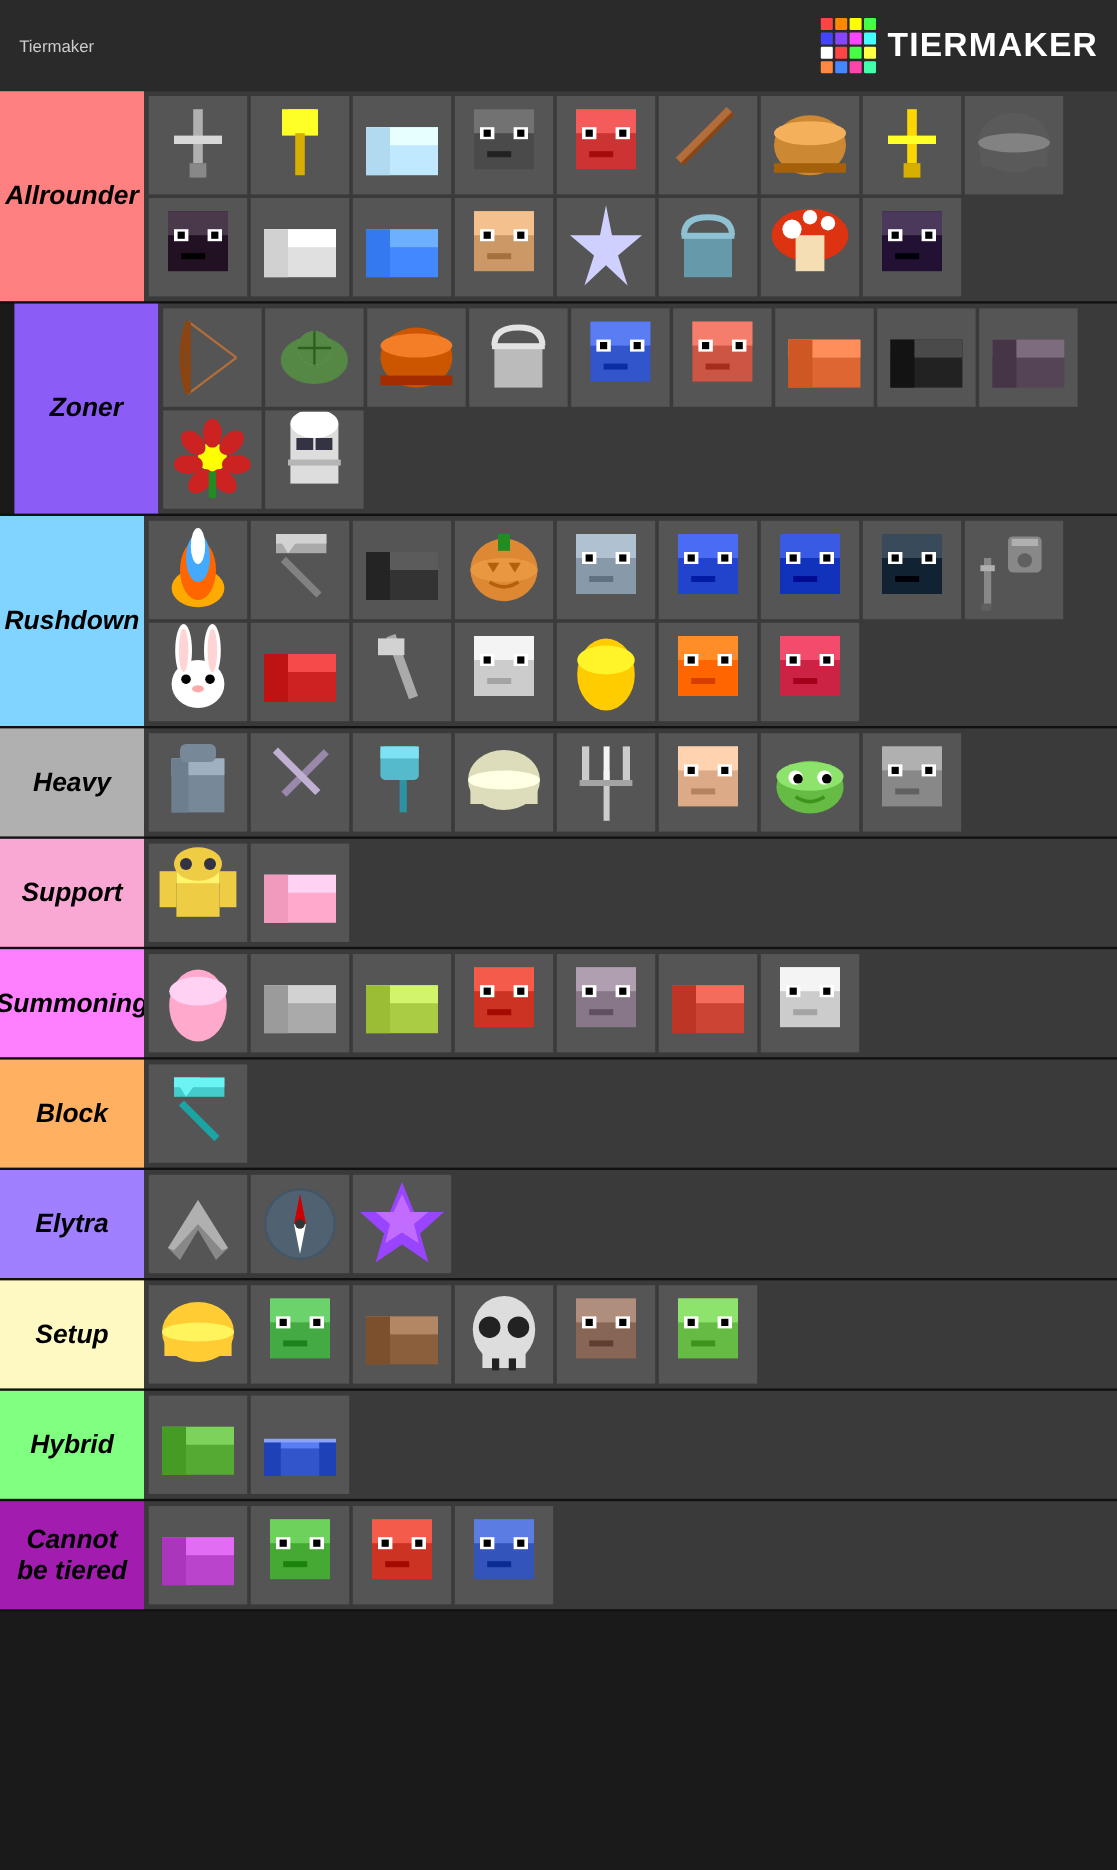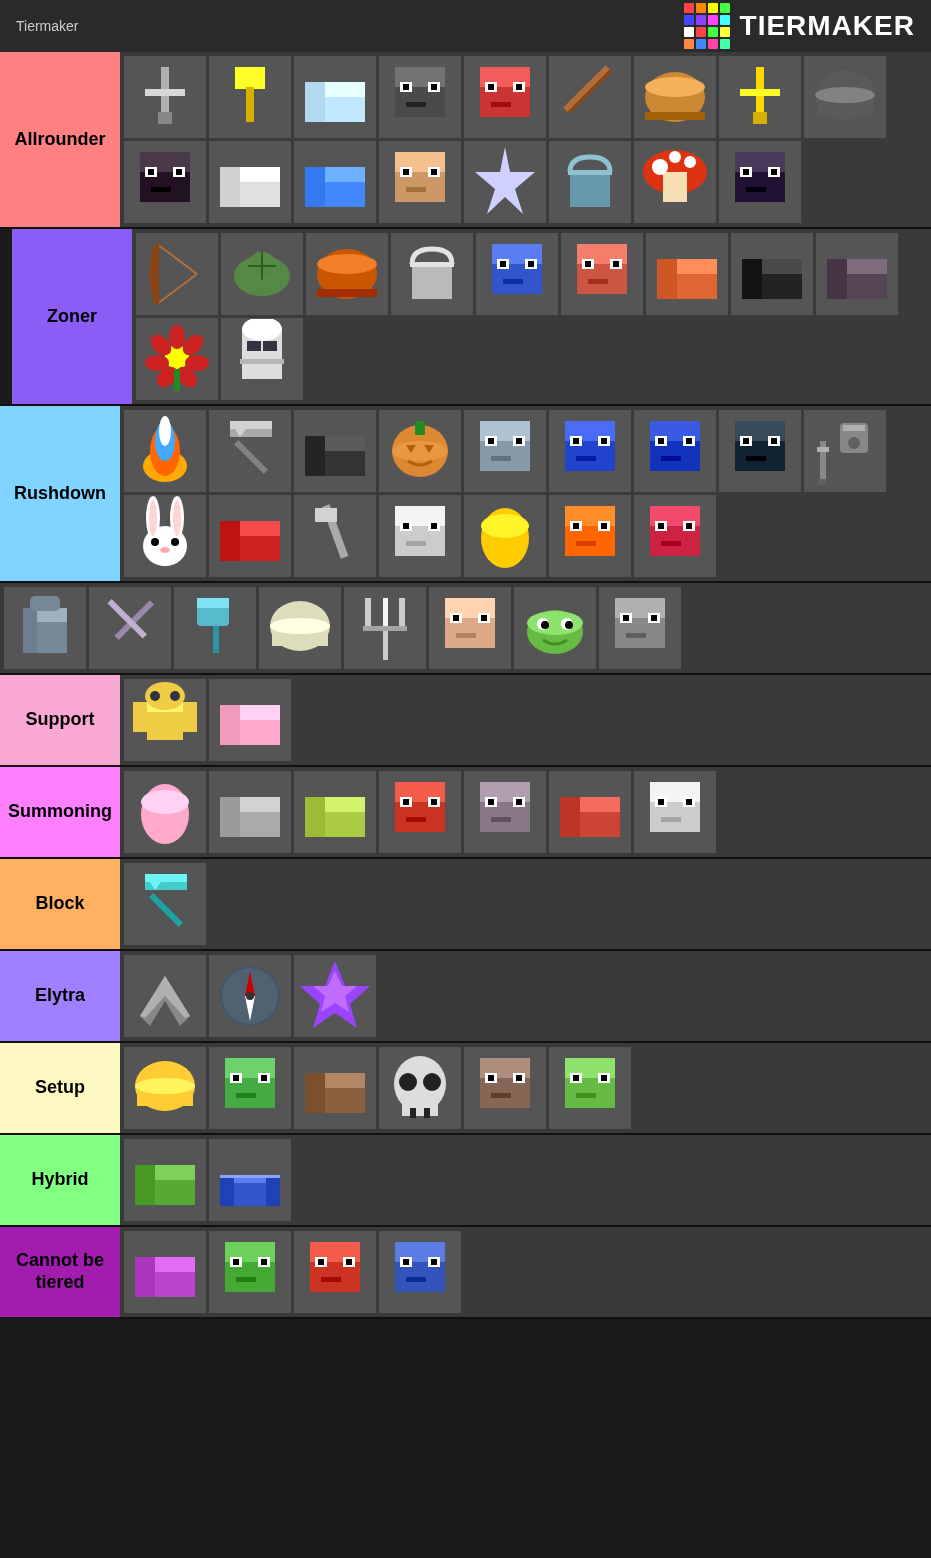--- a/index.html
+++ b/index.html
@@ -8,21 +8,21 @@
       font-family: Arial, sans-serif;
       width: 931px;
     }
 
     .tiermaker-header {
       background: #2a2a2a;
       display: flex;
       align-items: center;
       justify-content: space-between;
       padding: 8px 16px;
-      height: 52px;
+      height: 76px;
     }
 
     .tiermaker-title-left {
       color: #ccc;
       font-size: 14px;
     }
 
     .tiermaker-logo {
       display: flex;
       align-items: center;
@@ -54,26 +54,27 @@
       min-height: 85px;
       border-bottom: 2px solid #111;
     }
 
     .tier-label {
       width: 120px;
       min-width: 120px;
       display: flex;
       align-items: center;
       justify-content: center;
-      font-size: 18px;
+      font-size: 22px;
       font-weight: bold;
       color: black;
       text-align: center;
       padding: 8px;
       line-height: 1.2;
+      font-style: italic;
     }
 
     .tier-items {
       flex: 1;
       background: #3a3a3a;
       display: flex;
       flex-wrap: wrap;
       align-content: flex-start;
       padding: 4px;
       gap: 3px;
@@ -615,20 +616,21 @@
                <rect x="48" y="25" width="12" height="10" fill="#ffffff"></rect>
                <rect x="23" y="27" width="6" height="6" fill="#000000"></rect>
                <rect x="51" y="27" width="6" height="6" fill="#000000"></rect>
                <rect x="26" y="45" width="20" height="5" fill="rgb(164,0,28)"></rect>
               </svg>
             </div>
           </div>
         </div>
       </div>
       <div class="tier-row">
+        <div class="tier-label" style="background-color: rgb(176, 176, 176);">Heavy</div>
         <div class="tier-items">
           <div class="item-wrapper" title="Armor">
             <div class="item-inner">
               <svg viewBox="0 0 80 80" xmlns="http://www.w3.org/2000/svg" width="80" height="80">
                 <rect x="18" y="20" width="44" height="45" fill="#778899"></rect>
                <rect x="18" y="20" width="44" height="14" fill="rgb(159,176,193)"></rect>
                <rect x="18" y="20" width="14" height="45" fill="rgb(109,126,143)"></rect>
                <rect x="25" y="8" width="30" height="15" rx="5" fill="#778899"></rect>
               </svg>
             </div>

